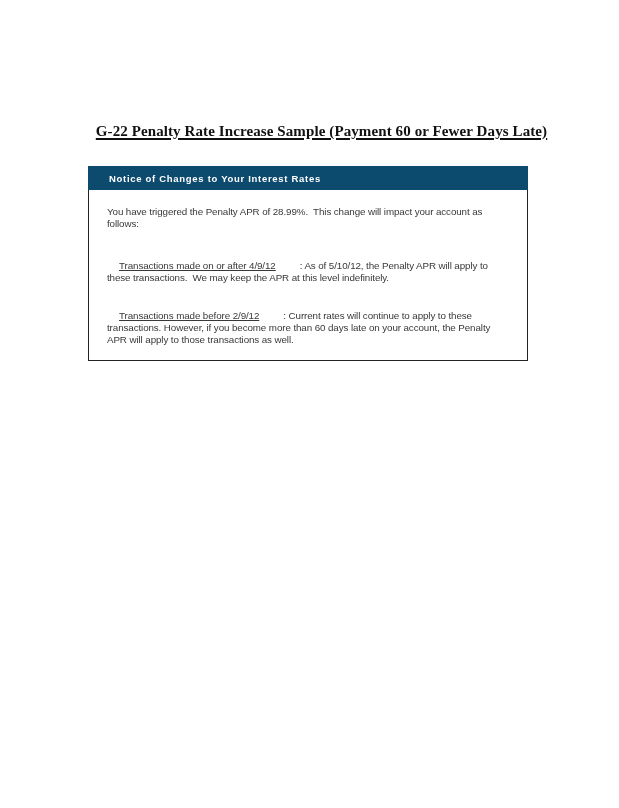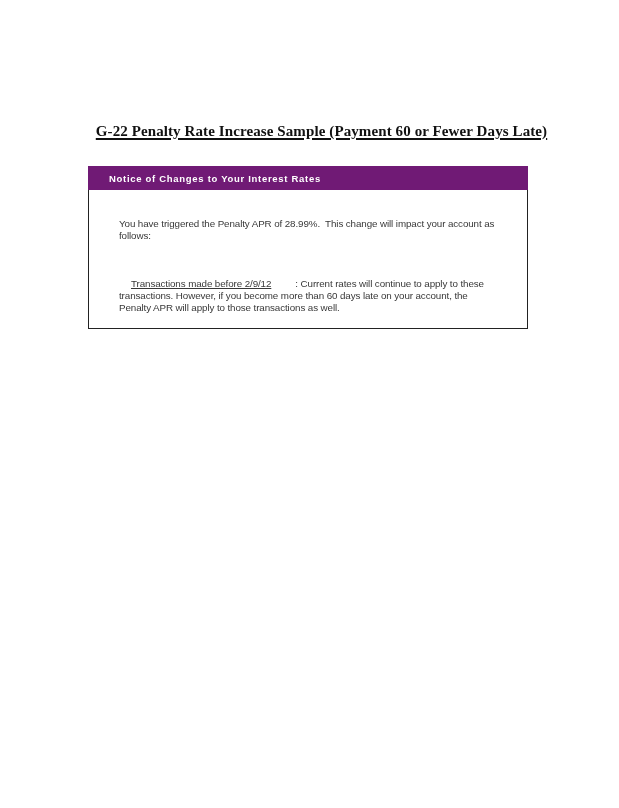--- a/index.html
+++ b/index.html
@@ -33,21 +33,21 @@
     text-underline-offset: 2px;
     letter-spacing: 0.1px;
   }
   .notice-panel {
     position: absolute;
     left: 64px;
     top: 142px;
     width: 464px;
   }
   .notice-header {
-    background: #701a75;
+    background: #0c4a6e;
     color: #ffffff;
     height: 19px;
     display: flex;
     align-items: center;
     padding-left: 9px;
     font-size: 9.5px;
     font-weight: bold;
     letter-spacing: 0.7px;
   }
   .notice-body {
@@ -55,21 +55,21 @@
     border: 1px solid #222222;
     border-top: none;
     padding: 4px 5px 2px 6px;
     font-size: 9.8px;
     line-height: 12px;
     letter-spacing: -0.1px;
     color: #383838;
   }
   .notice-body p {
     white-space: pre-wrap;
-    margin: 12px;
+    margin: 0;
   }
   .notice-body p.p-intro   { margin-bottom: 6px; }
   .notice-body p.p-after   { margin-bottom: 2px; }
   .notice-body p.p-before  { margin-bottom: 0; }
   .lead {
     text-decoration: underline;
     text-underline-offset: 1px;
   }
 </style>
 </head>
@@ -82,19 +82,20 @@
   <div class="notice-panel">
 
     <div class="notice-header">
       <span>Notice of Changes to Your Interest Rates</span>
     </div>
 
     <div class="notice-body">
 
       <p class="p-intro">You have triggered the Penalty APR of 28.99%.  This change will impact your account as follows:</p>
 
+      <p class="p-after"><span class="lead">Transactions made on or after 4/9/12</span><span>: As of 5/10/12, the Penalty APR will apply to these transactions.  We may keep the APR at this level indefinitely.</span></p>
 
       <p class="p-before"><span class="lead">Transactions made before 2/9/12</span><span>: Current rates will continue to apply to these transactions. However, if you become more than 60 days late on your account, the Penalty APR will apply to those transactions as well.</span></p>
 
     </div>
   </div>
 
 </div>
 
 </body></html>

